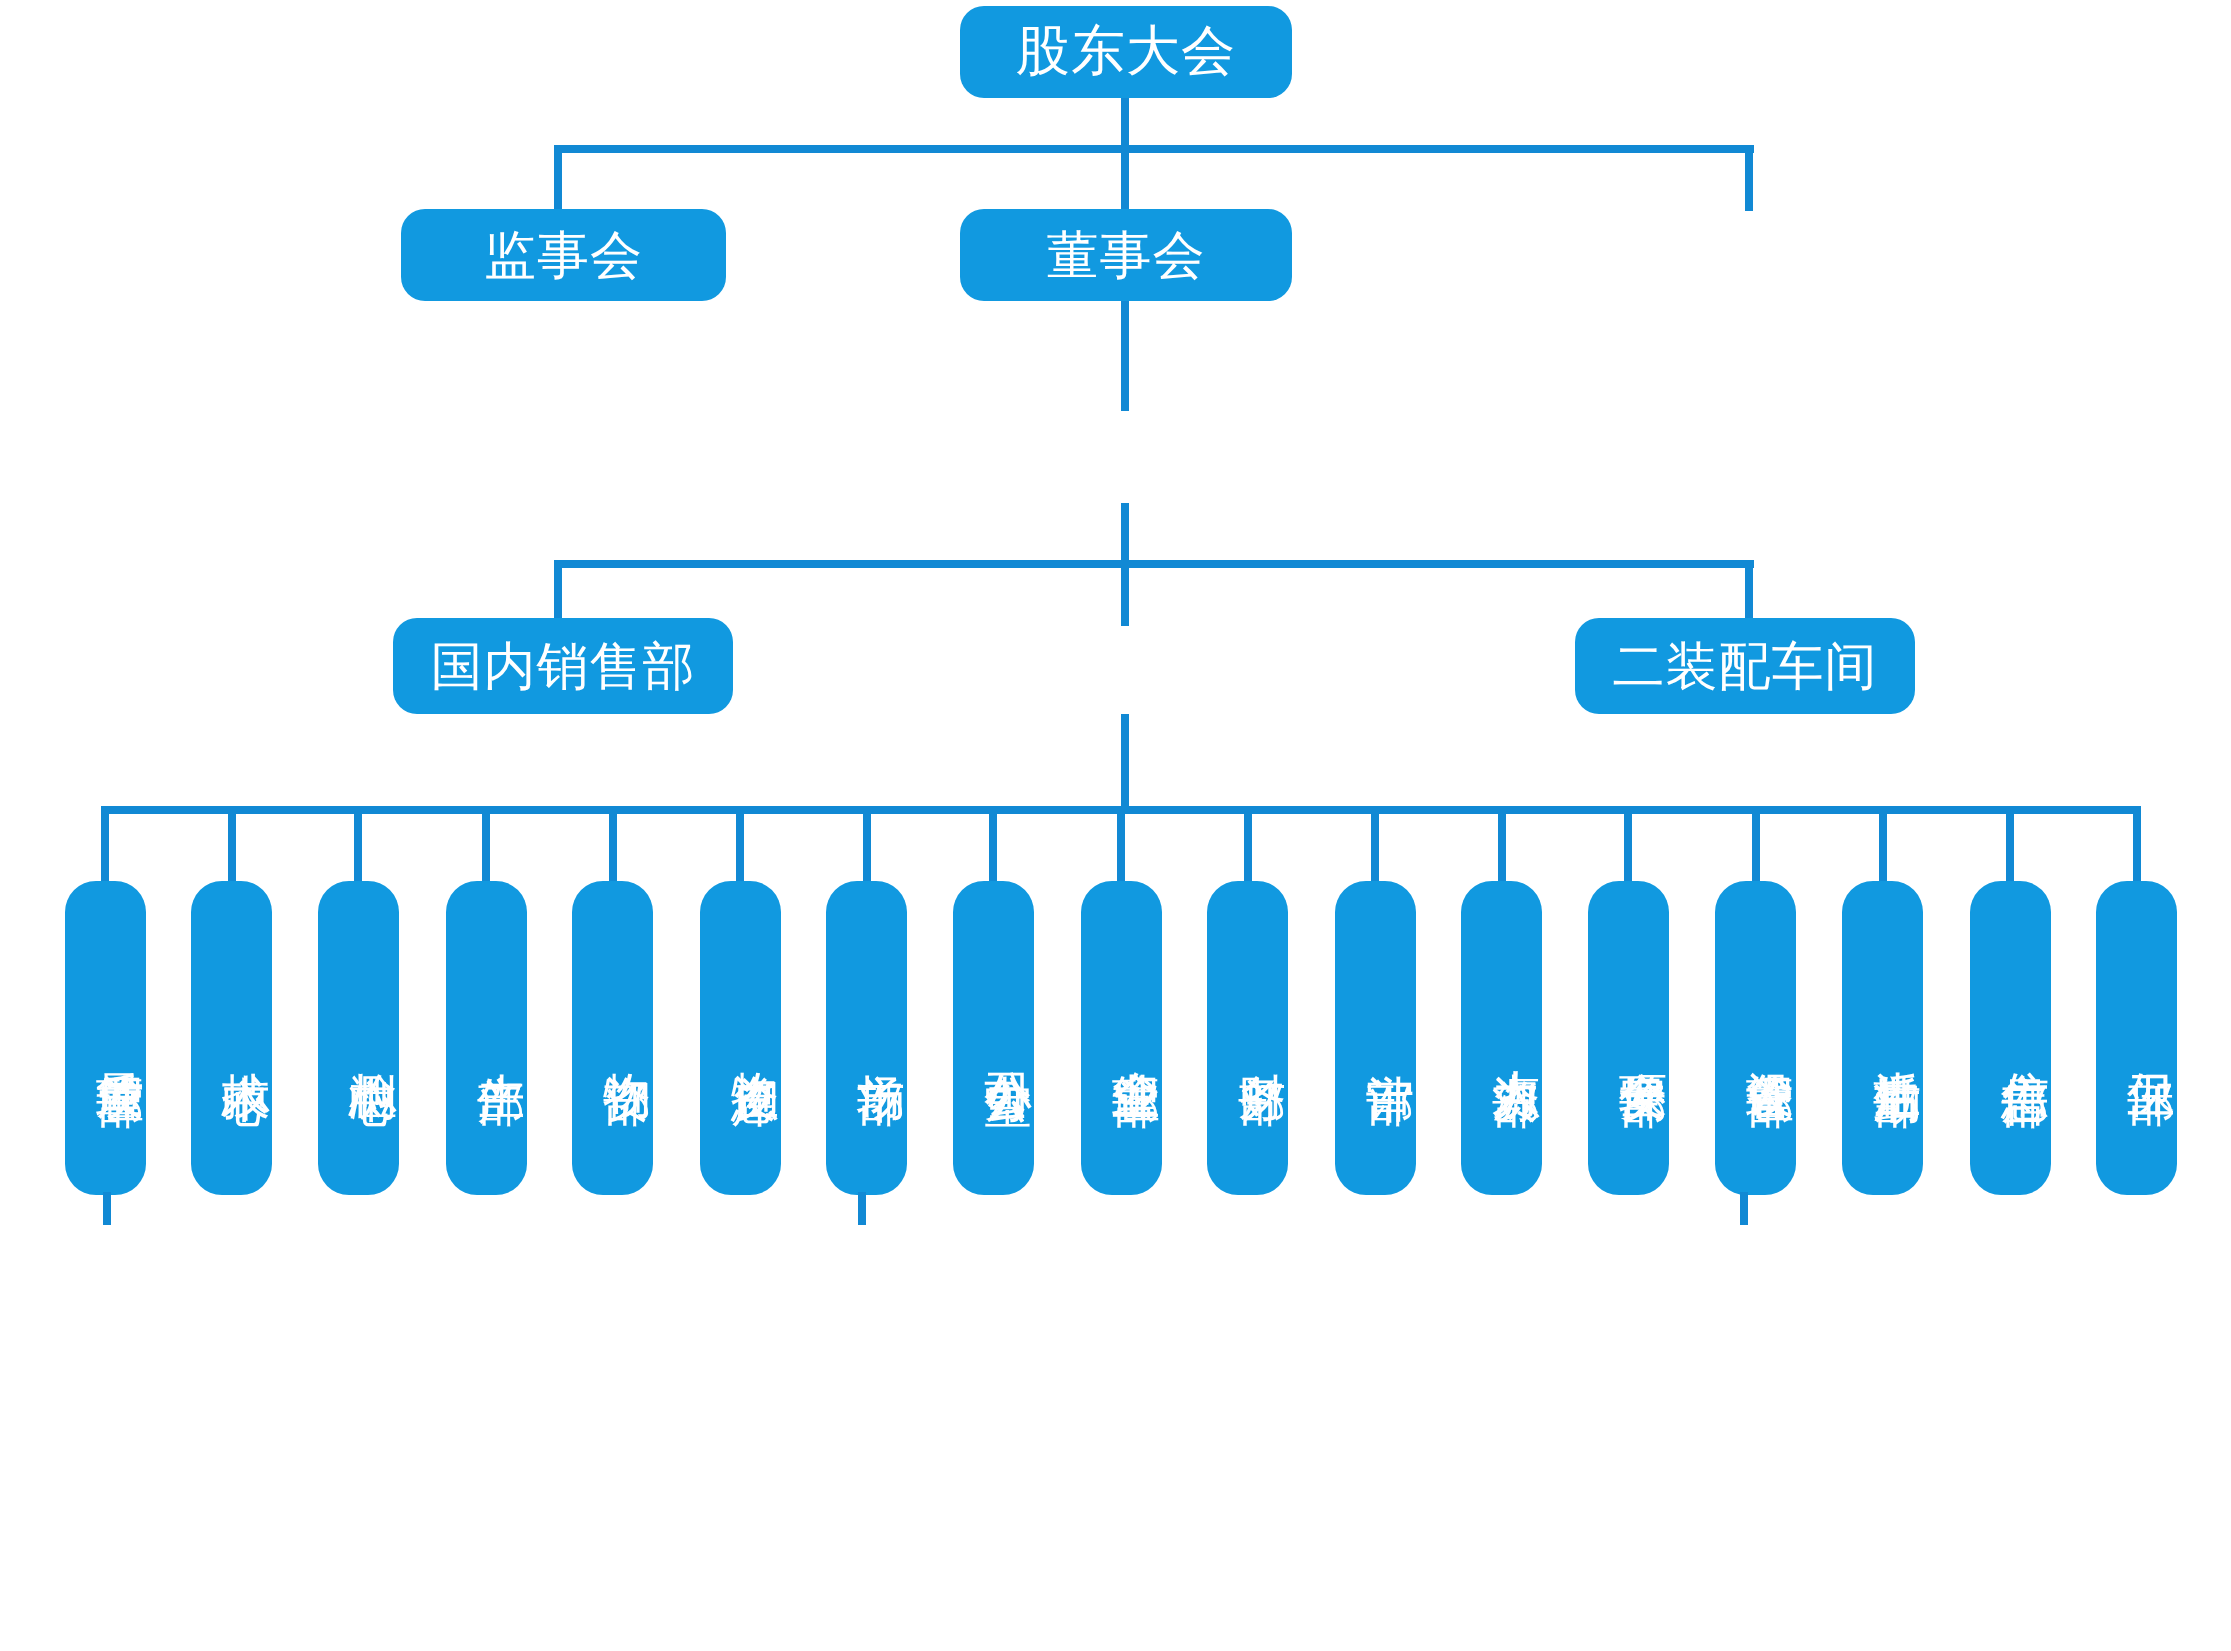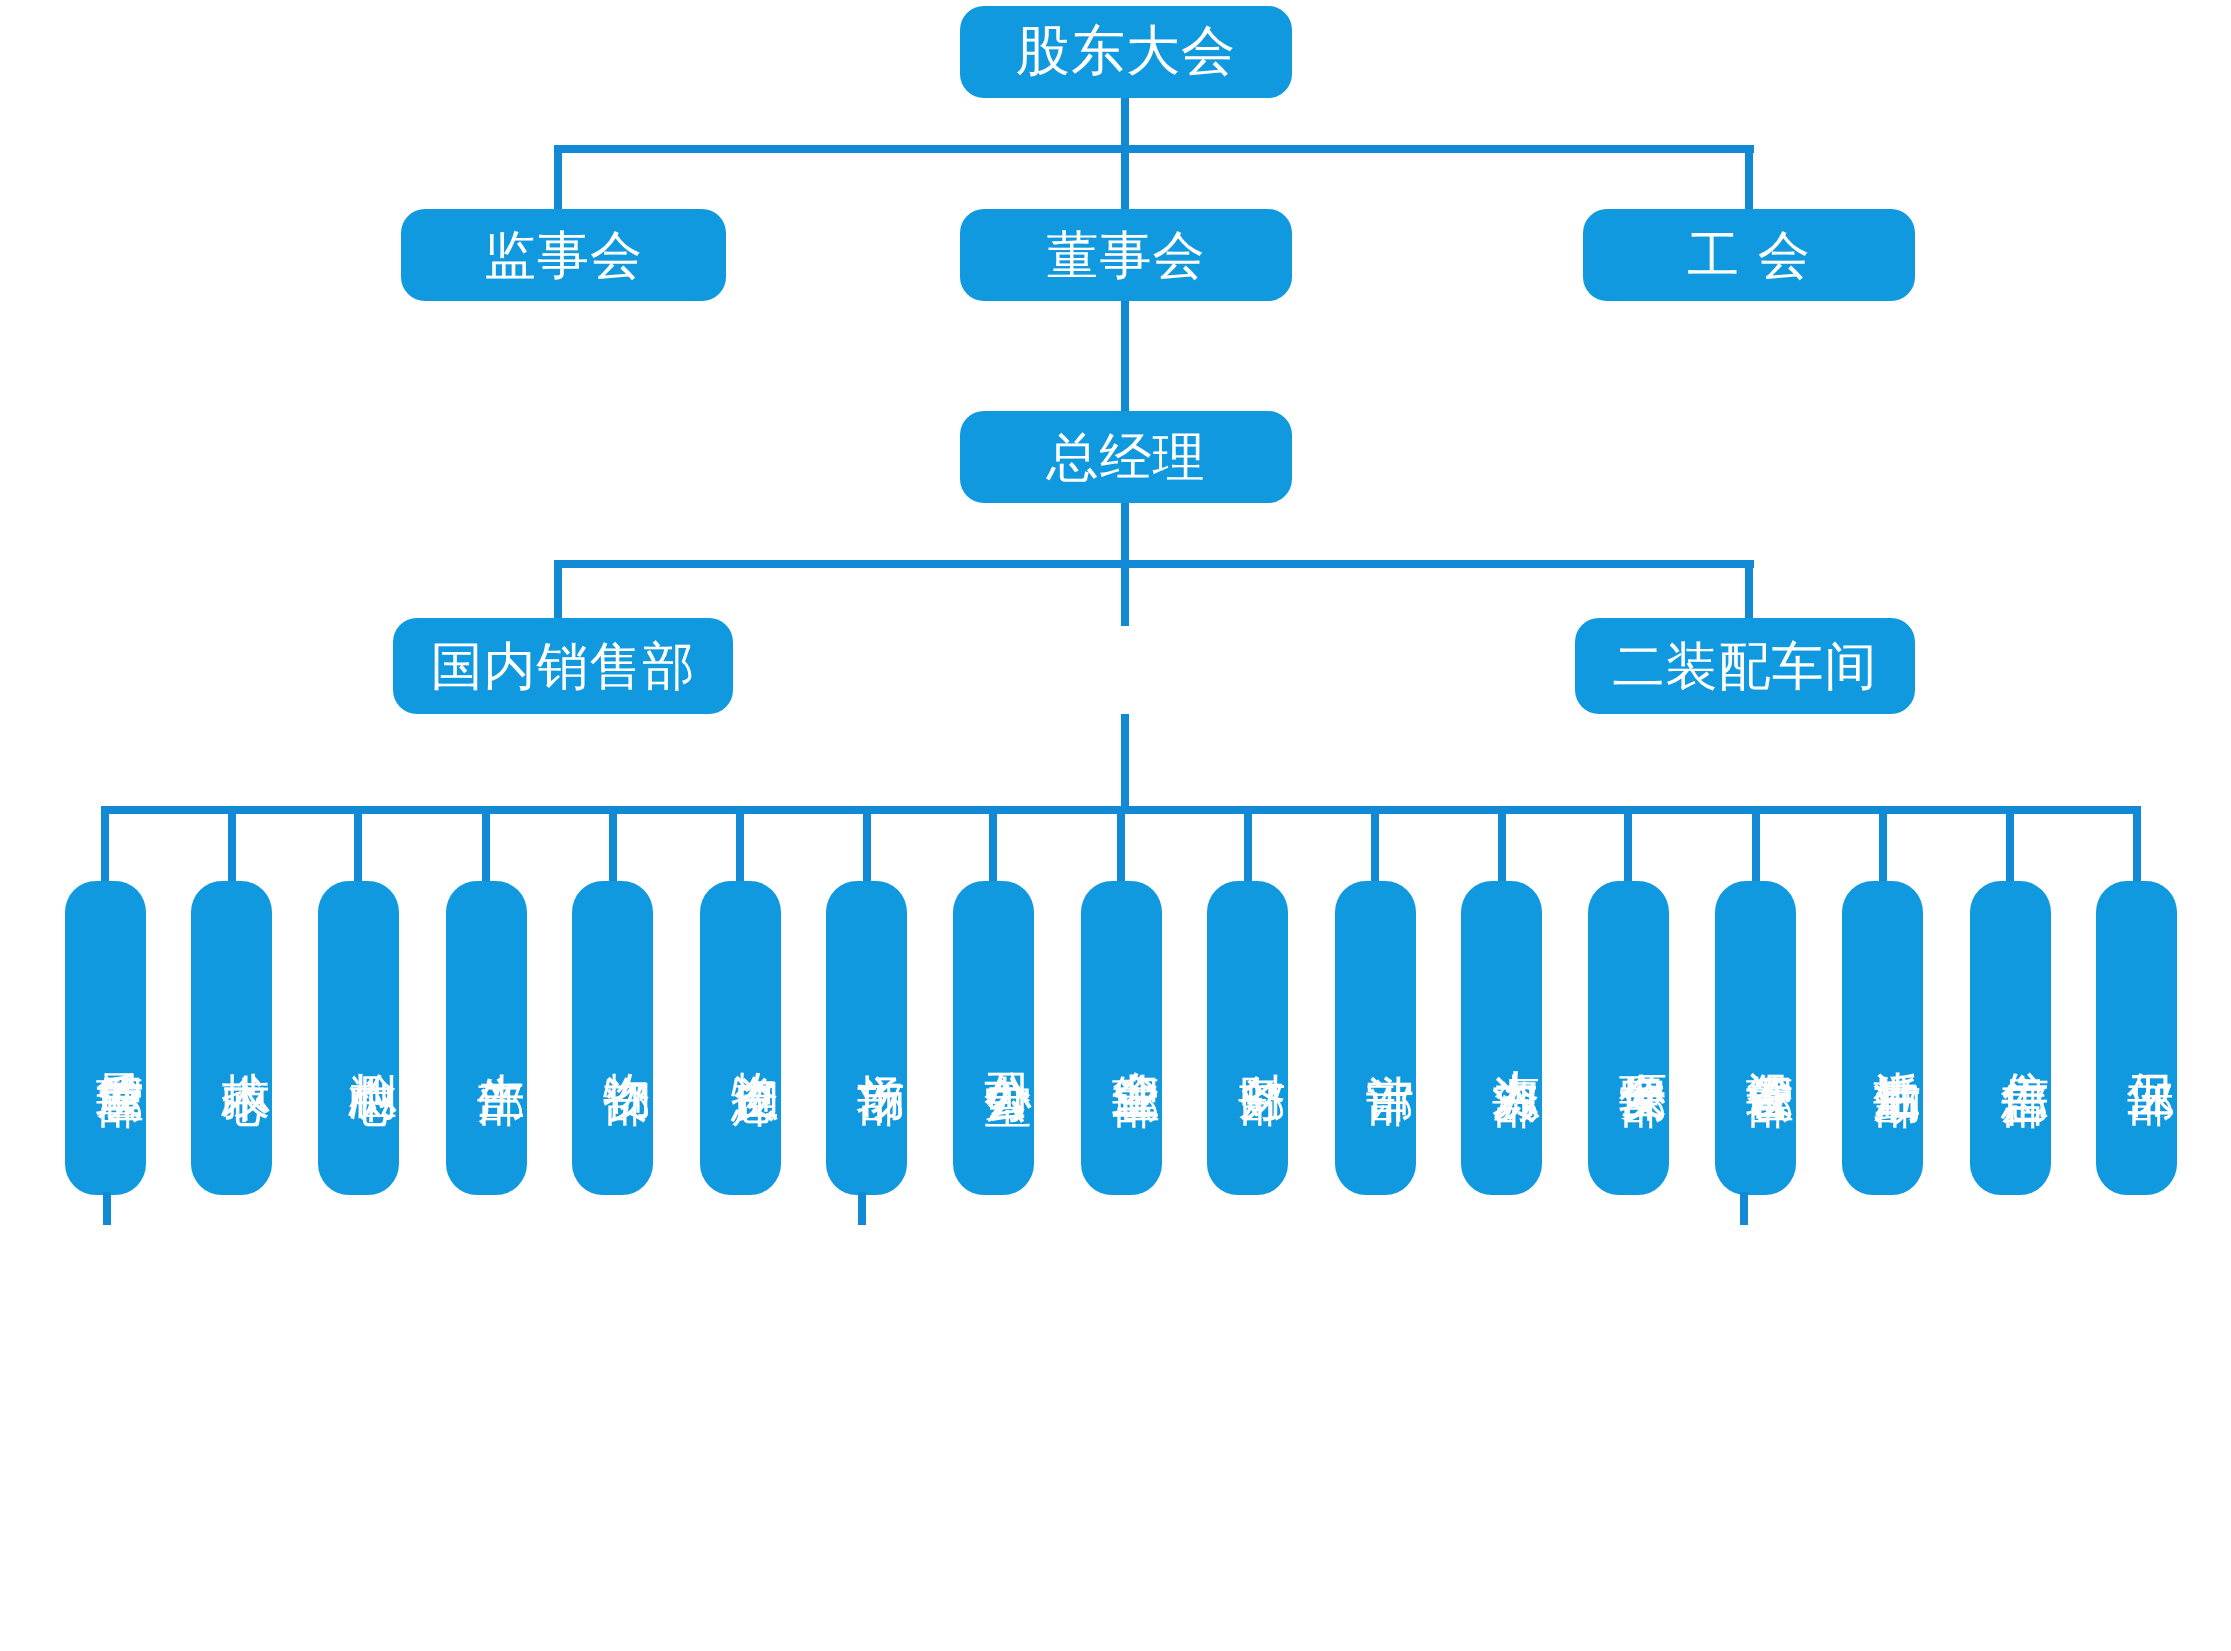--- a/index.html
+++ b/index.html
@@ -80,25 +80,23 @@
   <div class="ln v" style="left:1121px; top:98px; width:8.3px; height:51px;"></div>
 
   <div class="ln h" style="left:554px; top:145px; width:1200px; height:8.3px;"></div>
 
   <div class="ln v" style="left:554px; top:145px; width:8.3px; height:66px;"></div>
   <div class="ln v" style="left:1121px; top:145px; width:8.3px; height:66px;"></div>
   <div class="ln v" style="left:1745px; top:145px; width:8.3px; height:66px;"></div>
 
   <div class="node h" style="left:960px; top:209px; width:332px; height:92px;">董事会</div>
   <div class="node h" style="left:401px; top:209px; width:325px; height:92px;">监事会</div>
-  <div class="node h" style="left:1583px; top:209px; width:332px; height:92px;">工  会</div>
 
   <div class="ln v" style="left:1121px; top:301px; width:8.3px; height:110px;"></div>
 
-  <div class="node h" style="left:960px; top:411px; width:332px; height:92px;">总经理</div>
 
   <div class="ln v" style="left:1121px; top:503px; width:8.3px; height:61px;"></div>
   <div class="ln h" style="left:554px; top:560px; width:1200px; height:8.3px;"></div>
   <div class="ln v" style="left:554px; top:560px; width:8.3px; height:66px;"></div>
   <div class="ln v" style="left:1121px; top:560px; width:8.3px; height:66px;"></div>
   <div class="ln v" style="left:1745px; top:560px; width:8.3px; height:66px;"></div>
 
   <div class="node h" style="left:393px; top:618px; width:340px; height:96px;">国内销售部</div>
   <div class="node h" style="left:1575px; top:618px; width:340px; height:96px;">二装配车间</div>
 

